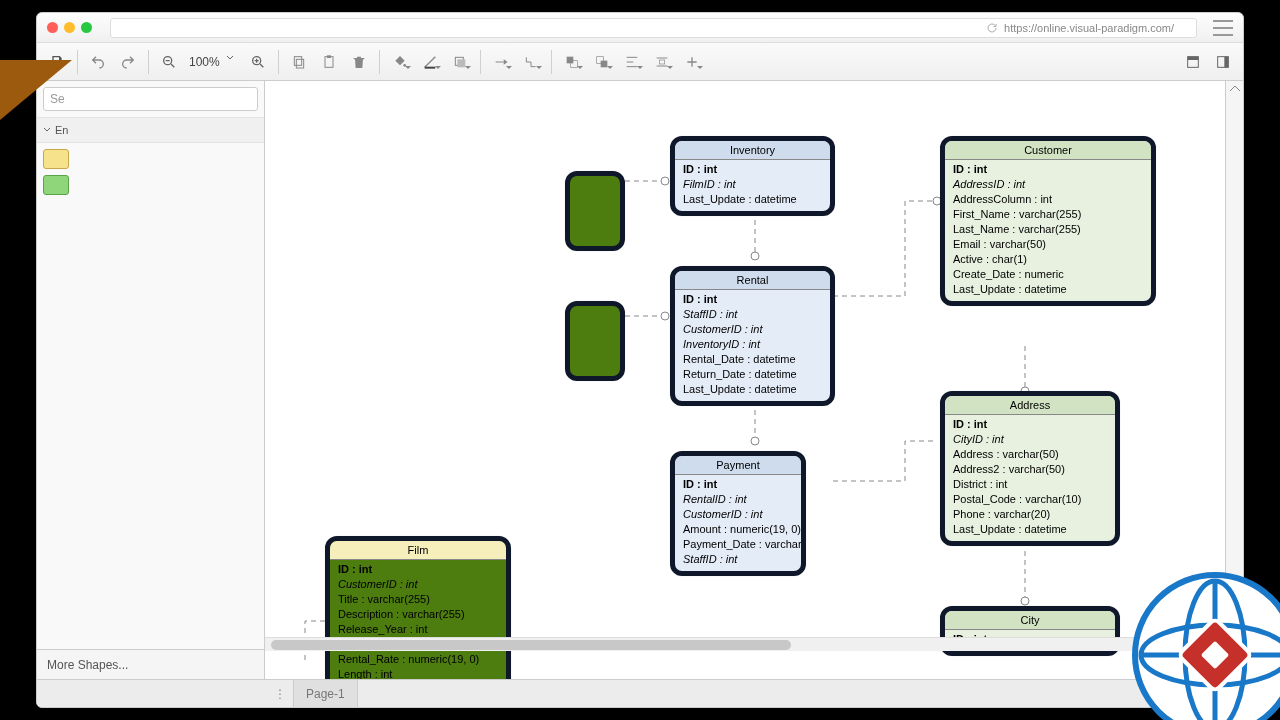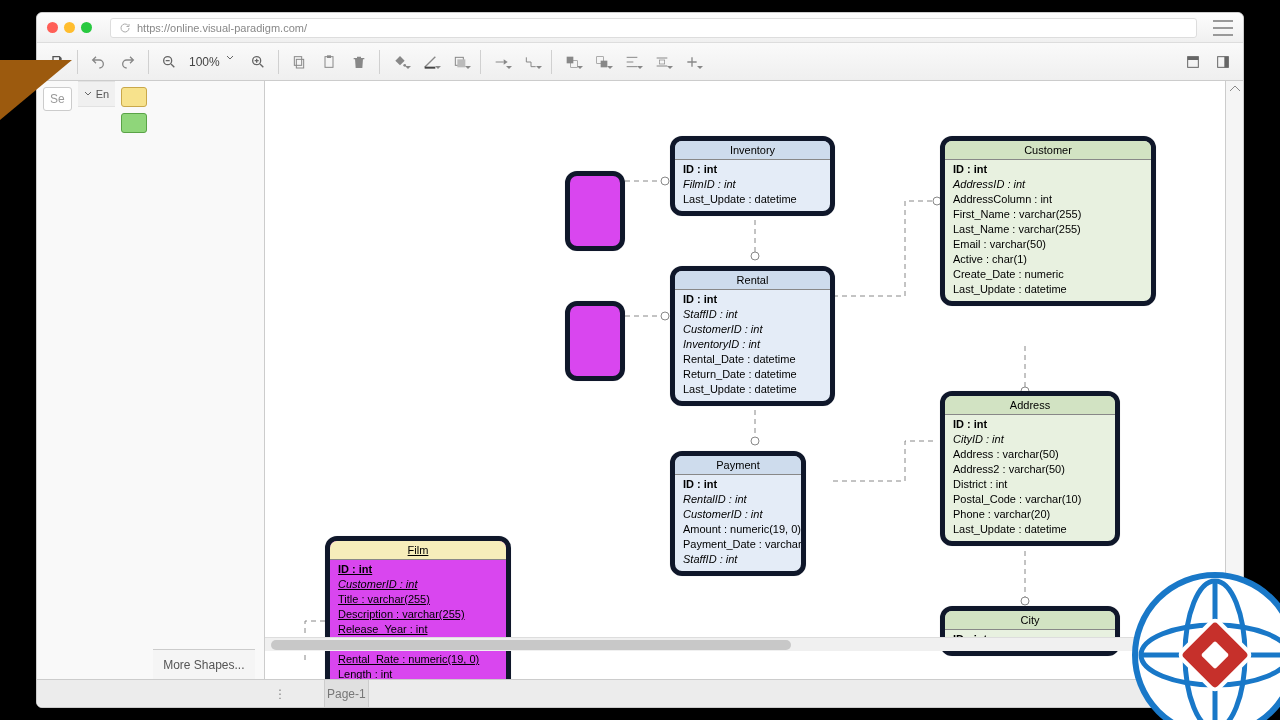--- a/index.html
+++ b/index.html
@@ -30,22 +30,22 @@
     display: flex;
     align-items: center;
     padding: 0 10px;
     gap: 6px;
   }
   .traffic { display:flex; gap:6px; margin-right:12px;}
   .dot { width:11px; height:11px; border-radius:50%; }
   .dot.r{background:#ff5f57;} .dot.y{background:#ffbd2e;} .dot.g{background:#28c940;}
   .url-bar {
     flex:1; height:20px; border:1px solid #ddd; border-radius:3px;
-    background:#fff; display:flex; align-items:center; padding:0 8px; color:#888;
-    font-size:11px; gap:6px;
+    background:#fff; display:flex; align-items:center; padding:0 22px; color:#888;
+    font-size:11px; gap:6px;justify-content:flex-end;
   }
   .hamburger { width:20px; height:16px; display:flex; flex-direction:column; justify-content:space-between; margin-left:10px;}
   .hamburger span{height:2px;background:#999;}
   .app {
     position: absolute;
     top:30px; left:0; right:0; bottom:0;
     background:#fff;
     display:flex; flex-direction:column;
   }
   .toolbar {
@@ -67,21 +67,21 @@
   .toolbar svg{width:16px;height:16px;}
   .toolbar .drop::after{
     content:""; position:absolute; bottom:4px; right:3px;
     border:3px solid transparent; border-top-color:#888;
   }
   .workspace{
     flex:1; display:flex; overflow:hidden; position:relative;
   }
   .sidebar{
     width:228px; border-right:1px solid #ccc;
-    background:#f9f9f9; display:flex; flex-direction:row;
+    background:#f9f9f9; display:flex; flex-direction:column;justify-content:flex-end;
   }
   .search-box{
     margin:6px; height:24px; border:1px solid #ccc; border-radius:3px;
     background:#fff; padding:0 6px; display:flex; align-items:center; color:#999;
   }
   .cat-header{
     height:26px; display:flex; align-items:center; padding:0 6px;
     border-top:1px solid #e2e2e2; border-bottom:1px solid #e2e2e2;
     background:#f0f0f0; font-size:11px; color:#555; gap:4px;
   }
@@ -96,40 +96,40 @@
   .canvas{position:absolute; inset:0;}
   .right-rail{
     width:18px; border-left:1px solid #ccc; background:#f5f5f5;
   }
   .tabs{
     height:28px; border-top:1px solid #ccc; background:#ececec;
     display:flex; align-items:center; padding-left:230px;
   }
   .tab-plus{width:26px;text-align:center;color:#888;}
   .tab{
-    height:100%; padding:0 2px; display:flex; align-items:center;
+    height:100%; padding:0 12px; display:flex; align-items:center;
     background:#e0e0e0; border-right:1px solid #ccc; border-left:1px solid #ccc;
-    color:#777; font-size:12px;margin-left:31px;
+    color:#777; font-size:12px;
   }
 
   
   .entity{
     position:absolute; border:5px solid #0f172a; border-radius:12px;
     font-size:11px; overflow:hidden;
     box-shadow:0 0 0 0.5px rgba(0,0,0,0.05);
   }
   .entity .hdr{
     text-align:center; padding:3px 0; border-bottom:1px solid #888;
     font-size:11px;
   }
   .entity .body{padding:2px 8px 4px;}
   .entity .row{white-space:nowrap; line-height:15px;}
   .entity .row.pk{font-weight:bold;}
   .entity .row.fk{font-style:italic;}
-  .yellow{background:#d946ef;text-decoration:underline;}
+  .yellow{background:#4d7c0f;}
   .yellow .hdr{background:#f6eebb;}
   .blue{background:#e4ecf7;}
   .blue .hdr{background:#cedced;}
   .green{background:#e8f1e0;}
   .green .hdr{background:#d2e3c3;}
 
   
   .wire{stroke:#888;stroke-width:1;fill:none;}
   .wire.dash{stroke-dasharray:5 4;}
   .endpt{fill:#fff;stroke:#888;stroke-width:1;}

